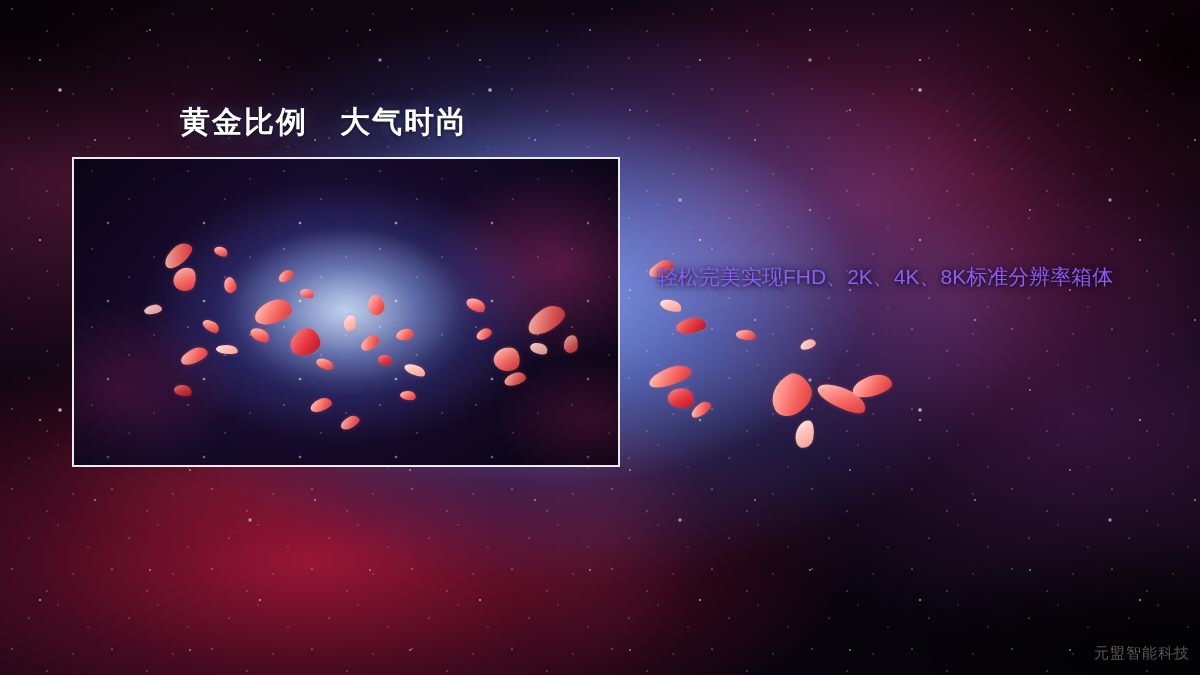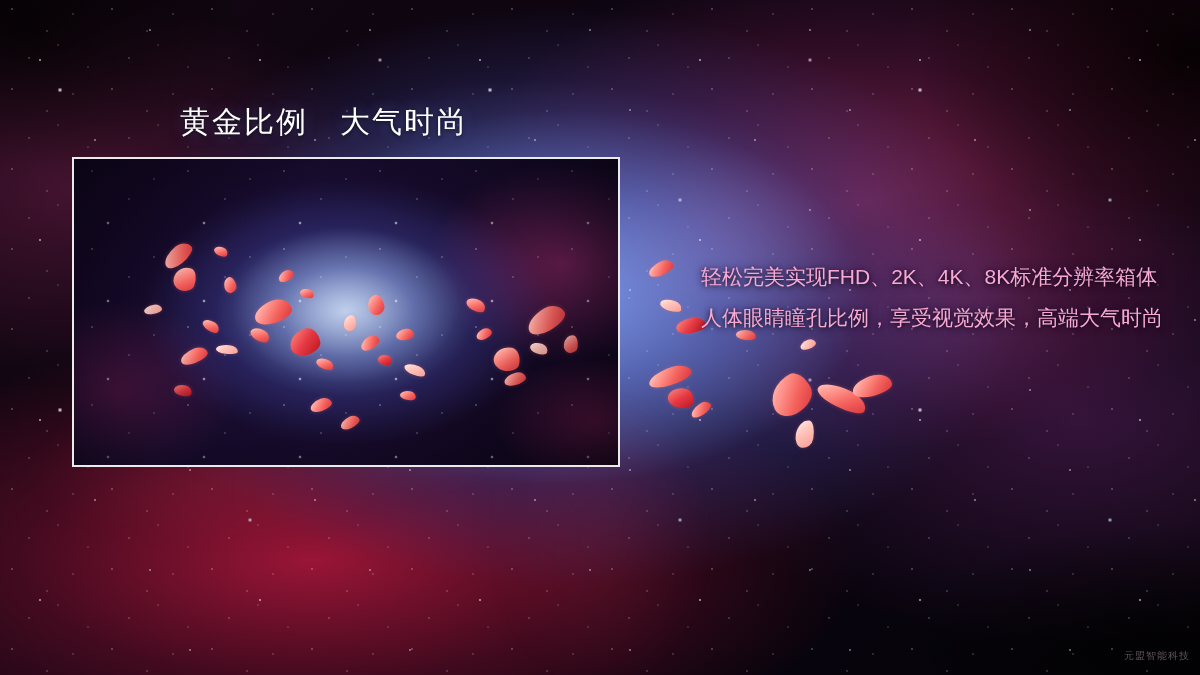--- a/index.html
+++ b/index.html
@@ -119,34 +119,33 @@
     box-shadow:0 0 4px rgba(255,120,120,.28);
   }
   .petal.pale{ background:linear-gradient(135deg,#fff0ec 0%,#ffc6bd 40%,#f79a92 100%); }
   .petal.deep{ background:linear-gradient(135deg,#ff8f86 0%,#e63a44 50%,#b8141f 100%); }
 
   
   #title{
     position:absolute; left:180px; top:102px;
     font-size:30px; letter-spacing:2px; color:#ffffff;
     text-shadow:0 1px 5px rgba(0,0,0,.75), 0 0 14px rgba(120,140,255,.35);
-    white-space:pre; font-weight:400;
+    white-space:pre; font-weight:700;
   }
   #body-copy{
     position:absolute; left:657px; top:256px; width:520px;
   }
   .body-line{
-    font-size:21px; line-height:41px; color:#f9a8d4; white-space:pre;
+    font-size:21px; line-height:41px; color:#8b5cf6; white-space:pre;
     text-shadow:0 1px 5px rgba(0,0,0,.8), 0 0 10px rgba(40,20,70,.65);
     font-weight:400;
-    margin-left:44px;
   }
   #watermark{
     position:absolute; right:10px; bottom:12px;
-    font-size:10px; color:rgba(170,150,160,.55); letter-spacing:1px;
+    font-size:15px; color:rgba(170,150,160,.55); letter-spacing:1px;
     text-shadow:0 1px 3px rgba(0,0,0,.6);
     font-family:Liberation Mono, monospace;
   }
 </style>
 </head>
 <body>
 
 <div id="slide">
 
   <div class="neb" id="neb-base"></div>
@@ -209,18 +208,17 @@
       <div class="petal" style="left:490px;top:176px;width:14px;height:18px;transform:rotate(6deg);"></div>
     </div>
 
     <div id="photo-vignette"></div>
   </div>
 
   <div id="title">黄金比例　大气时尚</div>
 
   <div id="body-copy">
     <div class="body-line">轻松完美实现FHD、2K、4K、8K标准分辨率箱体</div>
-    <div class="body-line">人体眼睛瞳孔比例，享受视觉效果，高端大气时尚</div>
   </div>
 
   <div id="watermark">元盟智能科技</div>
 
 </div>
 
 </body></html>

